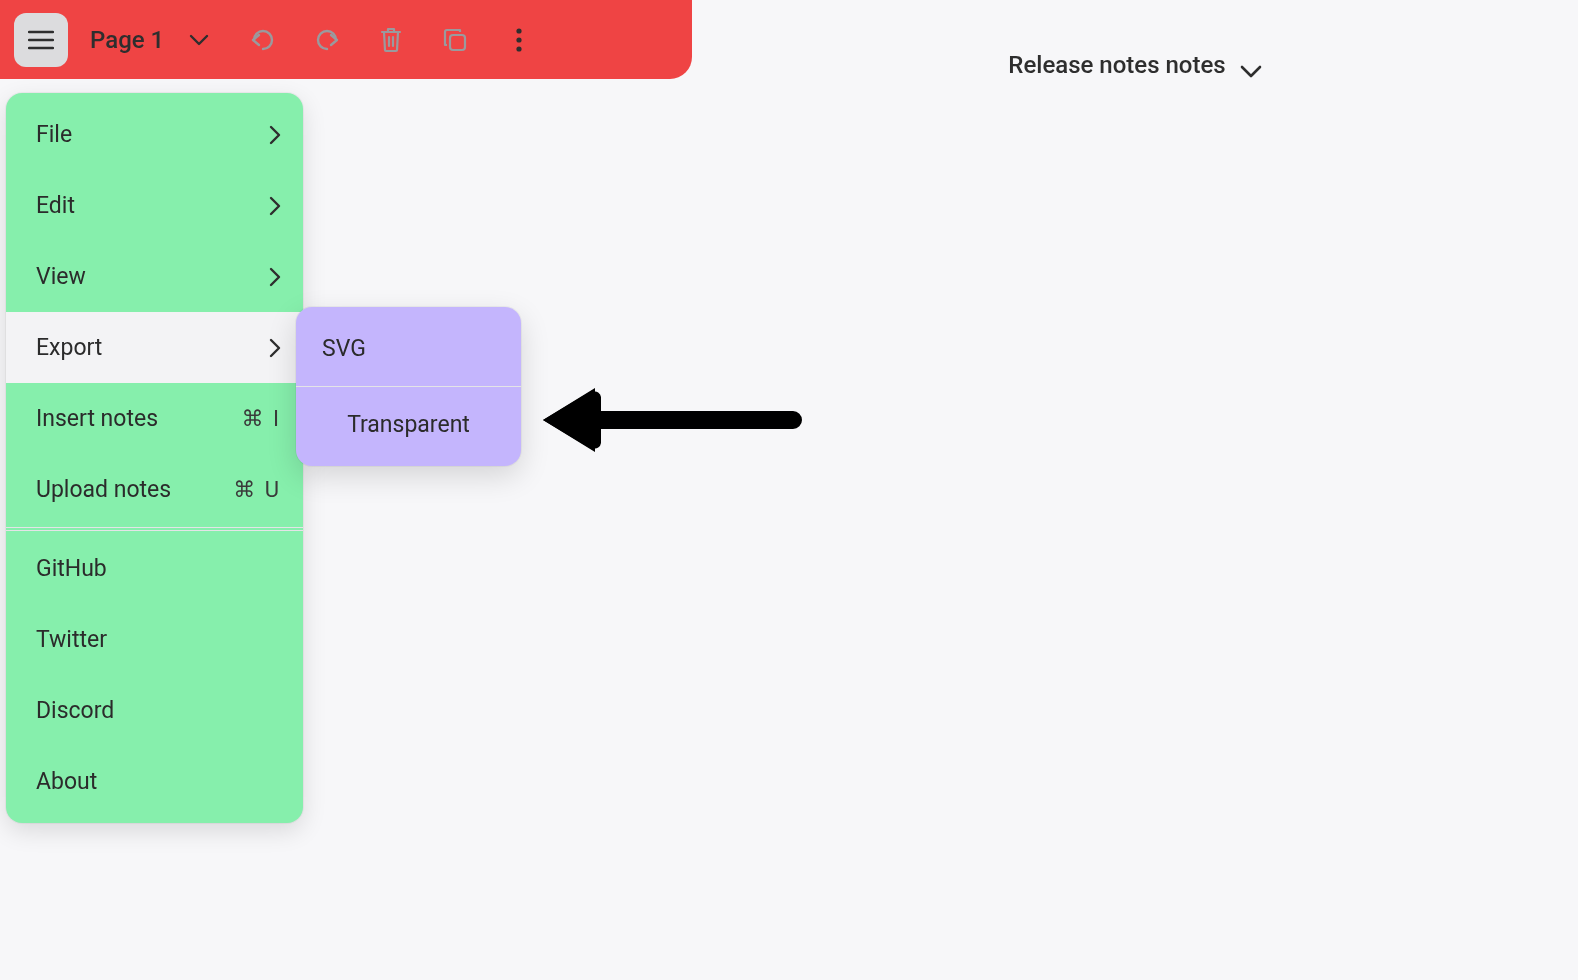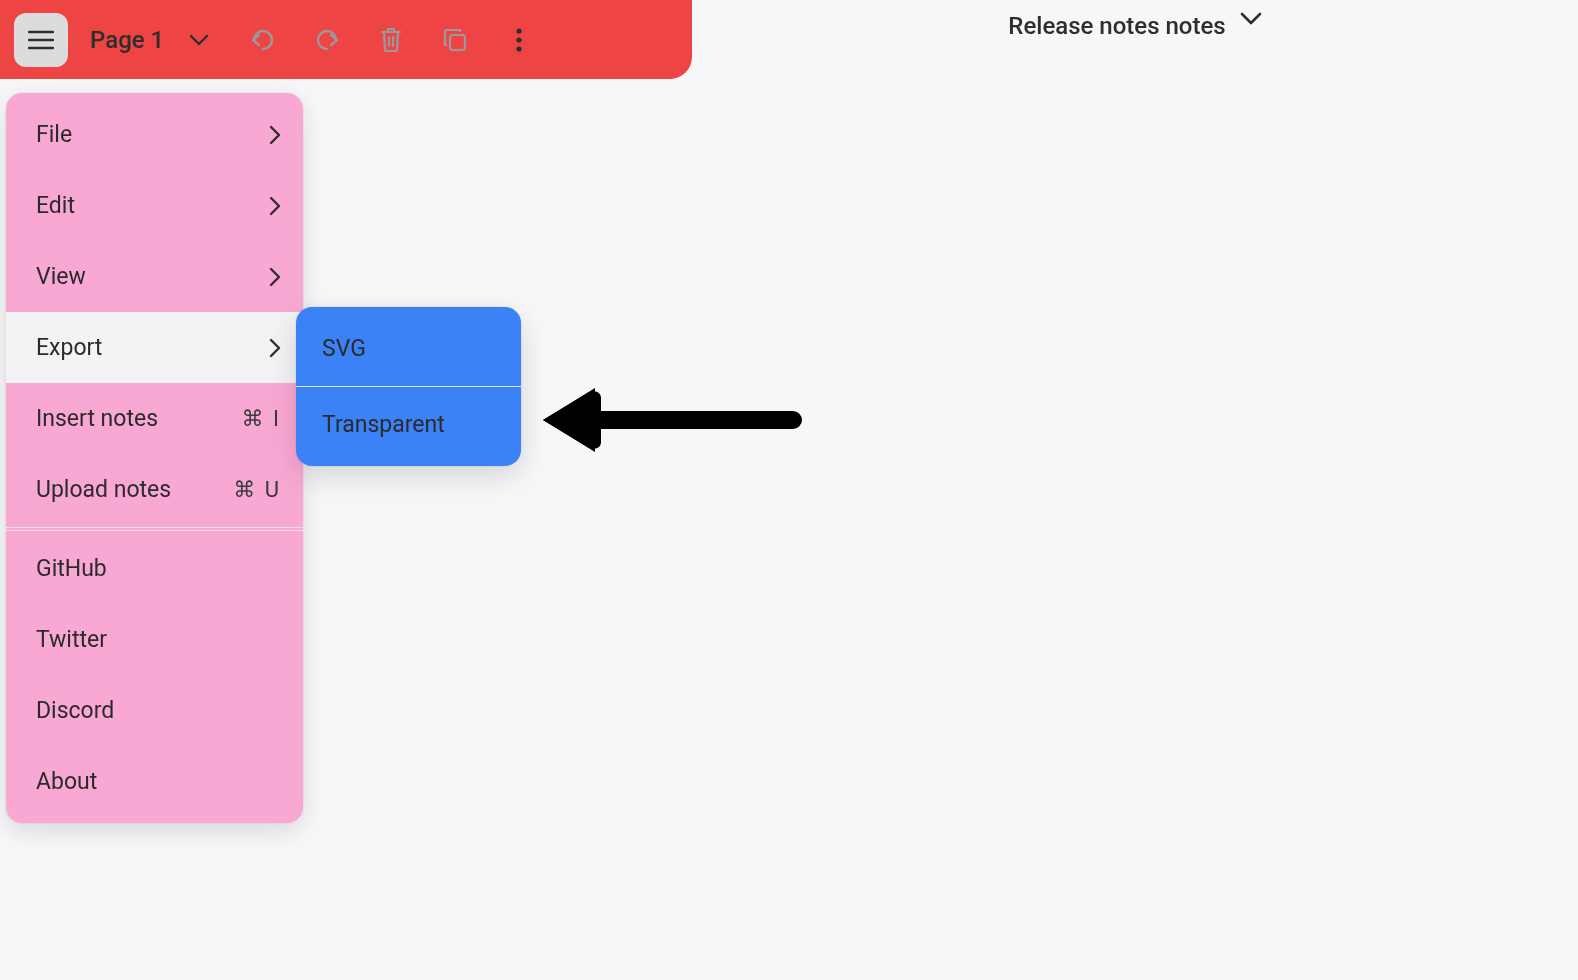--- a/index.html
+++ b/index.html
@@ -6,38 +6,38 @@
 html,body { width:1578px; height:980px; font-family:-apple-system,BlinkMacSystemFont,"Segoe UI",Roboto,sans-serif; background:#f7f7f9; overflow:hidden; }
 
 .toolbar { position:absolute; top:0; left:0; width:692px; height:79px; background:#ef4444; border-bottom-right-radius:22px; display:flex; align-items:center; padding:0 14px; gap:2px; }
 .tb-btn { width:54px; height:54px; border-radius:12px; display:flex; align-items:center; justify-content:center; cursor:pointer; }
 .tb-hamburger { background:#dcdcde; }
 .tb-page { display:flex; align-items:center; gap:18px; padding:0 10px 0 20px; }
 .tb-page-label { font-size:24px; font-weight:500; color:#2e2e2e; }
 .tb-gap { width:6px; }
 .tb-spacer { flex:0 0 10px; }
 
-.page-title-area { position:absolute; top:0; left:692px; right:0; height:79px; display:flex; align-items:flex-start; justify-content:center; gap:14px;margin-top:12px; }
+.page-title-area { position:absolute; top:0; left:692px; right:0; height:79px; display:flex; align-items:flex-end; justify-content:center; gap:14px; }
 .page-title { font-size:24px; font-weight:500; color:#2e2e2e; }
 
 .icon { display:inline-flex; }
 .icon svg { display:block; }
 
-.menu { position:absolute; top:93px; left:6px; width:297px; background:#f9a8d4; border-radius:16px; box-shadow:0 8px 24px rgba(0,0,0,0.12),0 0 0 1px rgba(0,0,0,0.04); padding:6px 0; }
+.menu { position:absolute; top:93px; left:6px; width:297px; background:#86efac; border-radius:16px; box-shadow:0 8px 24px rgba(0,0,0,0.12),0 0 0 1px rgba(0,0,0,0.04); padding:6px 0; }
 .menu-item { height:71px; display:flex; align-items:center; padding:0 22px 0 30px; font-size:23px; color:#2b2b2b; cursor:pointer; position:relative; }
 .menu-item.hover { background:#f3f3f5; }
 .menu-item .lbl { flex:1; }
 .menu-item .shortcut { font-size:22px; color:#3a3a3a; letter-spacing:2px; }
 .menu-item .chev { margin-left:auto; }
 .menu-sep { height:1px; background:#e4e4e7; margin:2px 0; }
 
-.submenu { position:absolute; top:307px; left:296px; width:225px; background:#3b82f6; border-radius:16px; box-shadow:0 10px 30px rgba(0,0,0,0.14),0 0 0 1px rgba(0,0,0,0.04); padding:6px 0; }
+.submenu { position:absolute; top:307px; left:296px; width:225px; background:#c4b5fd; border-radius:16px; box-shadow:0 10px 30px rgba(0,0,0,0.14),0 0 0 1px rgba(0,0,0,0.04); padding:6px 0; }
 .sub-item { height:71px; display:flex; align-items:center; padding:0 26px 0 26px; font-size:23px; color:#2b2b2b; cursor:pointer; }
 .sub-sep { height:1px; background:#e4e4e7; margin:2px 0; }
-.sub-item.transp { justify-content:flex-start; padding-right:26px; }
+.sub-item.transp { justify-content:center; padding-right:26px; }
 
 .annotation-arrow { position:absolute; top:388px; left:543px; }
 </style>
 </head>
 <body>
 
 <div class="toolbar">
   <div class="tb-btn tb-hamburger">
     <span class="icon">
       <svg width="26" height="20" viewBox="0 0 26 20">

